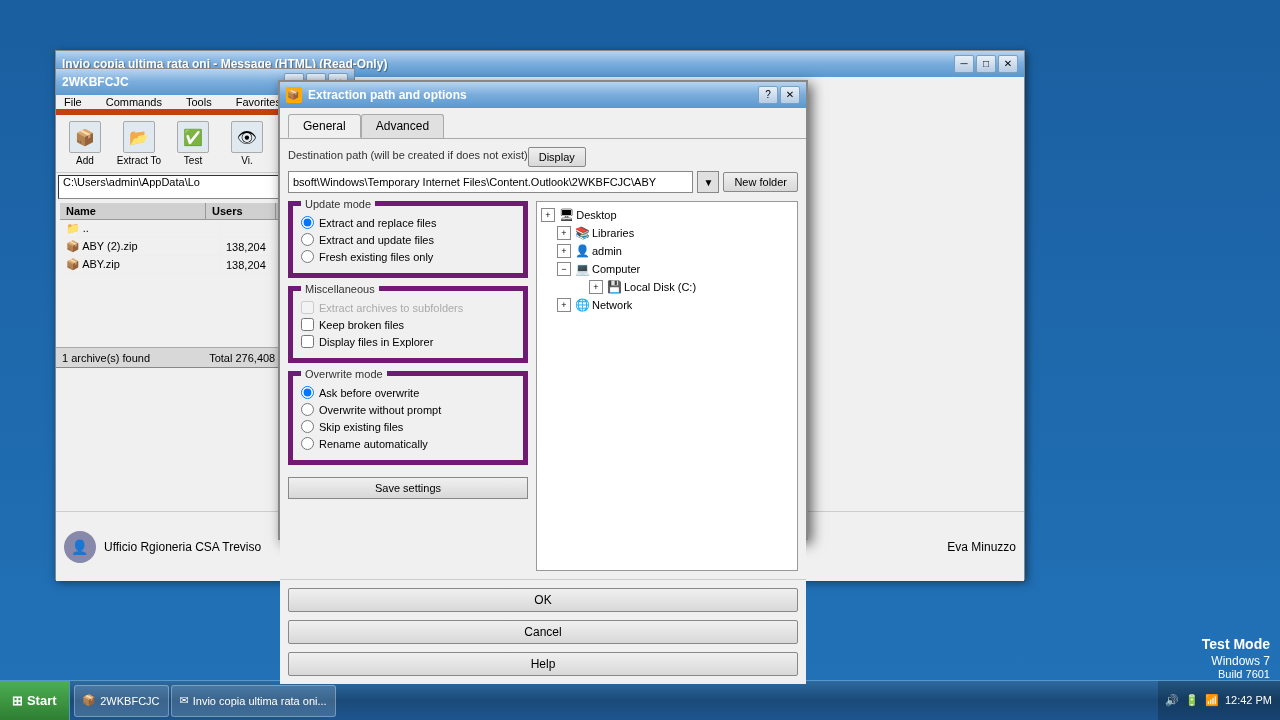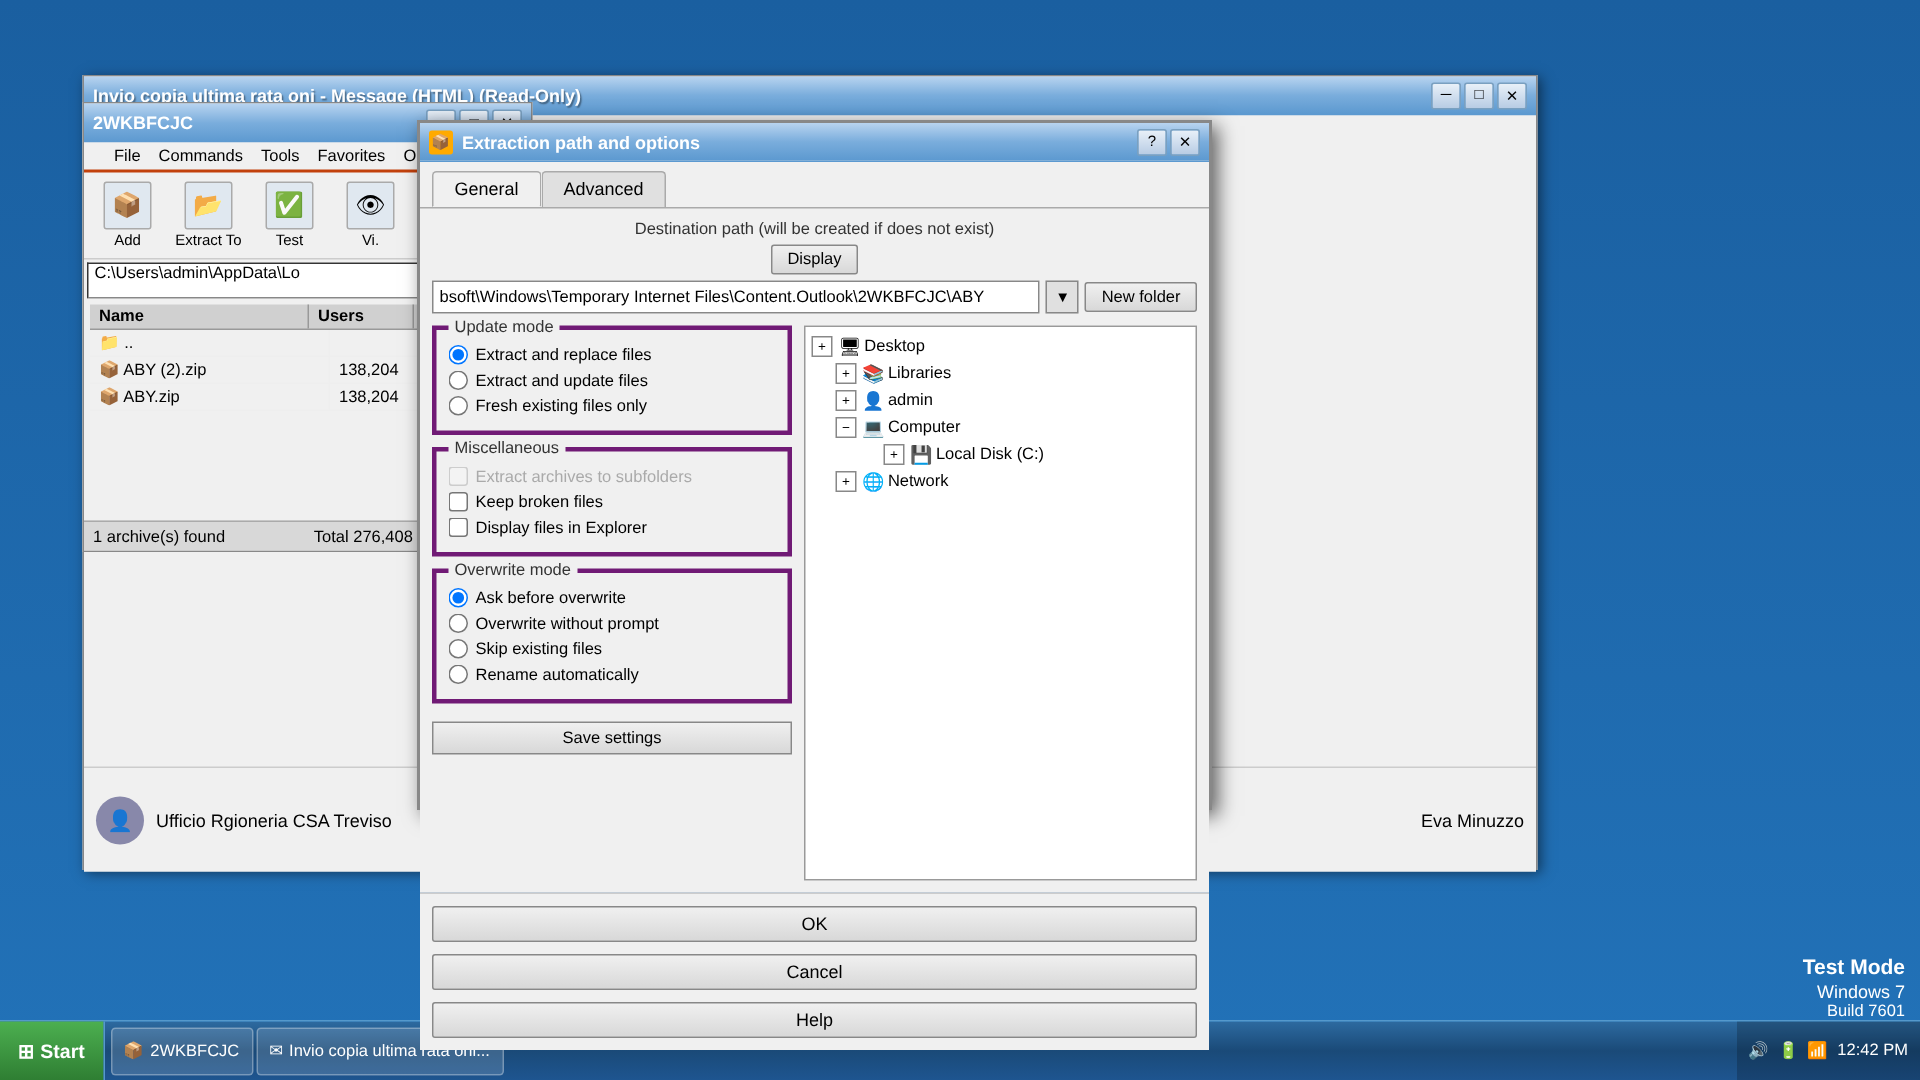--- a/index.html
+++ b/index.html
@@ -271,21 +271,21 @@
     .action-btn {
       padding: 3px 10px;
       background: linear-gradient(180deg, #f0f0f0 0%, #d8d8d8 100%);
       border: 1px solid #888;
       font-size: 11px;
       cursor: pointer;
       border-radius: 2px;
     }
 
     .group-box {
-      border: 3px solid #701a75;
+      border: 5px solid #701a75;
       padding: 6px 8px;
       margin-bottom: 8px;
       position: relative;
     }
 
     .group-legend {
       position: absolute;
       top: -8px;
       left: 8px;
       background: #f0f0f0;
@@ -406,24 +406,24 @@
       align-items: center;
       justify-content: space-between;
       padding: 0 6px;
     }
 
     .winrar-menu {
       height: 20px;
       background: #f0f0f0;
       display: flex;
       align-items: center;
-      padding: 0 20px;
-      gap: 12px;
-      font-size: 11px;
-      border-bottom: 2px solid #c2410c;
+      padding: 0 8px;
+      gap: 24px;
+      font-size: 11px;
+      border-bottom: 6px solid #c2410c;
     }
 
     .winrar-icons {
       display: flex;
       align-items: center;
       padding: 4px;
       gap: 4px;
       border-bottom: 1px solid #ccc;
     }
 
@@ -641,21 +641,21 @@
         <button class="win-btn">✕</button>
       </div>
     </div>
 
     <div class="dialog-tabs">
       <div class="tab active">General</div>
       <div class="tab">Advanced</div>
     </div>
 
     <div class="dialog-content">
-      <div style="display:flex;align-items:center;margin-bottom:4px;flex-direction:column;">
+      <div style="display:flex;align-items:center;margin-bottom:4px;">
         <span class="dest-label">Destination path (will be created if does not exist)</span>
         <button class="action-btn">Display</button>
       </div>
       <div class="path-row">
         <input class="path-input" type="text" value="bsoft\Windows\Temporary Internet Files\Content.Outlook\2WKBFCJC\ABY" style="">
         <button class="path-btn">▼</button>
         <button class="action-btn">New folder</button>
       </div>
 
       <div class="dialog-body">

